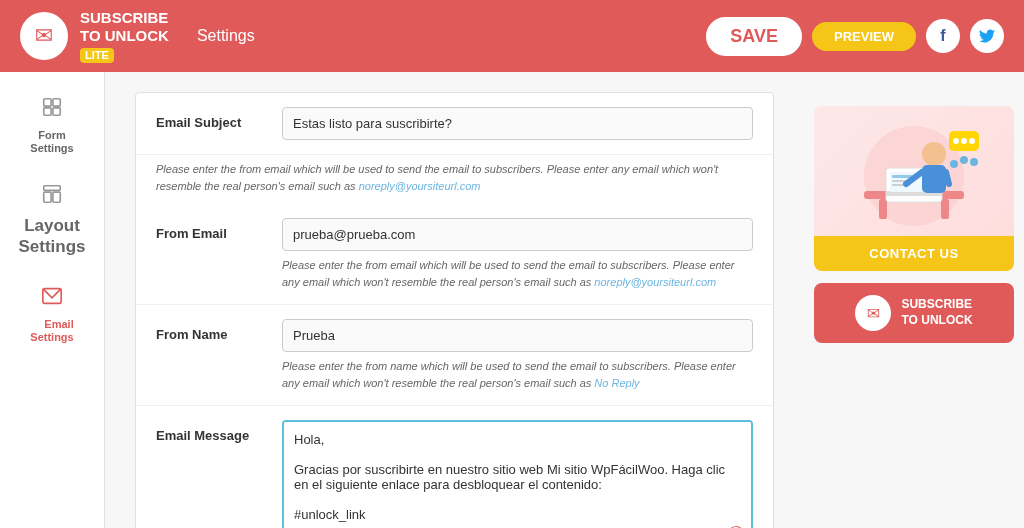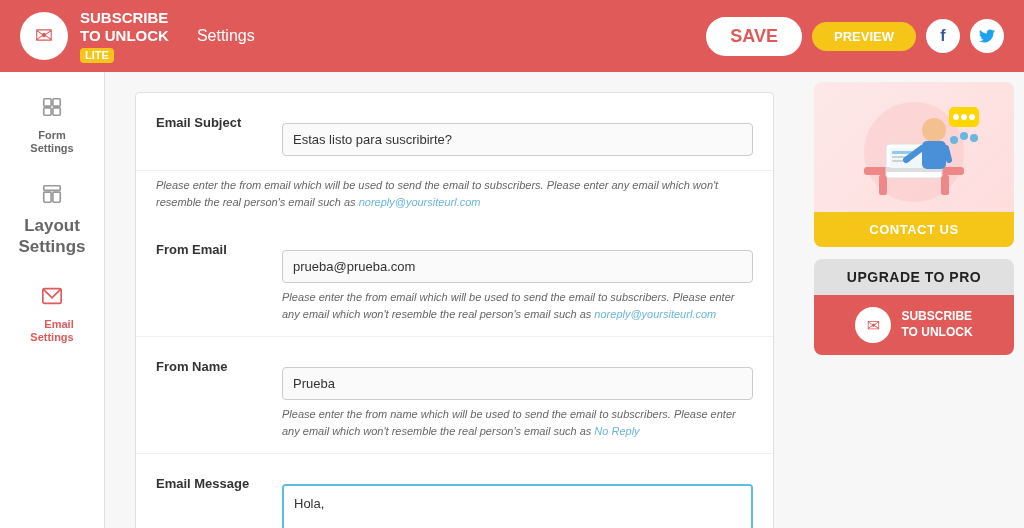--- a/index.html
+++ b/index.html
@@ -164,21 +164,20 @@
       width: 110px;
       font-weight: bold;
       font-size: 13px;
       color: #333;
       padding-top: 8px;
       flex-shrink: 0;
     }
 
     .field-content {
       flex: 1;
-      margin-top: 16px;
     }
 
     .field-input {
       width: 100%;
       border: 1px solid #ccc;
       border-radius: 4px;
       padding: 8px 10px;
       font-size: 13px;
       color: #333;
       outline: none;
@@ -235,20 +234,21 @@
       flex-direction: column;
       gap: 12px;
       overflow-y: auto;
     }
 
     .ad-card {
       background: #fde8e8;
       border-radius: 8px;
       overflow: hidden;
       position: relative;
+      margin-top: 24px;
     }
 
     .ad-card-illustration {
       width: 100%;
       height: 130px;
       background: linear-gradient(135deg, #fde8e8 0%, #fdd 100%);
       display: flex;
       align-items: center;
       justify-content: center;
       position: relative;
@@ -469,21 +469,20 @@
 
           <circle cx="120" cy="48" r="4" fill="#6bb5e0"></circle>
           <circle cx="130" cy="44" r="4" fill="#6bb5e0"></circle>
           <circle cx="140" cy="46" r="4" fill="#6bb5e0"></circle>
         </svg>
       </div>
       <div class="ad-contact-btn">CONTACT US</div>
     </div>
 
     <div class="upgrade-card">
-      <div class="upgrade-header">UPGRADE TO PRO</div>
       <div class="upgrade-logo-area">
         <div class="upgrade-logo-icon">✉</div>
         <div class="upgrade-logo-text">
           <span>SUBSCRIBE</span><br>
           <span>TO UNLOCK</span>
         </div>
       </div>
     </div>
 
   </div>

